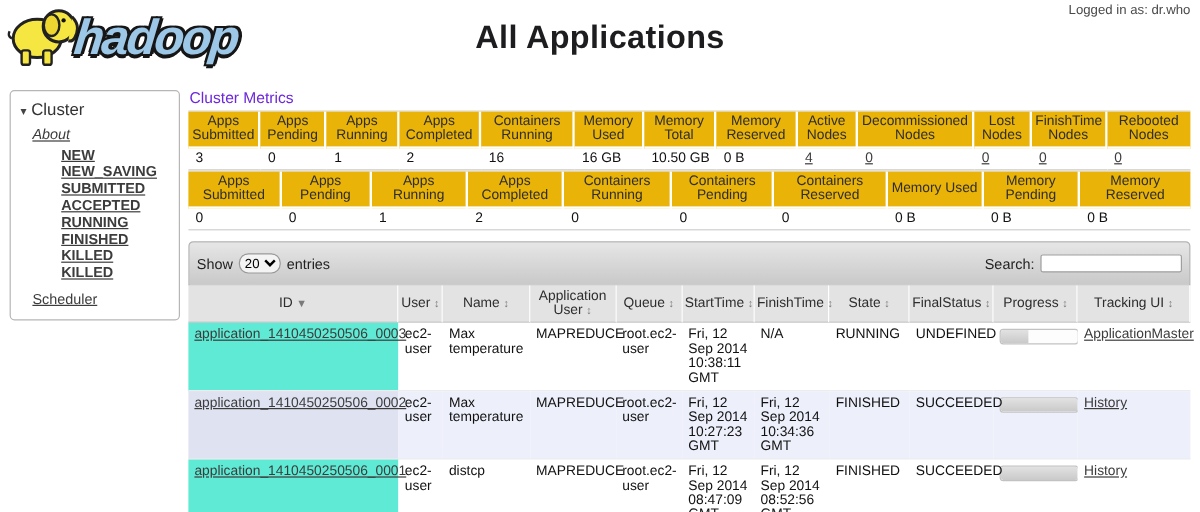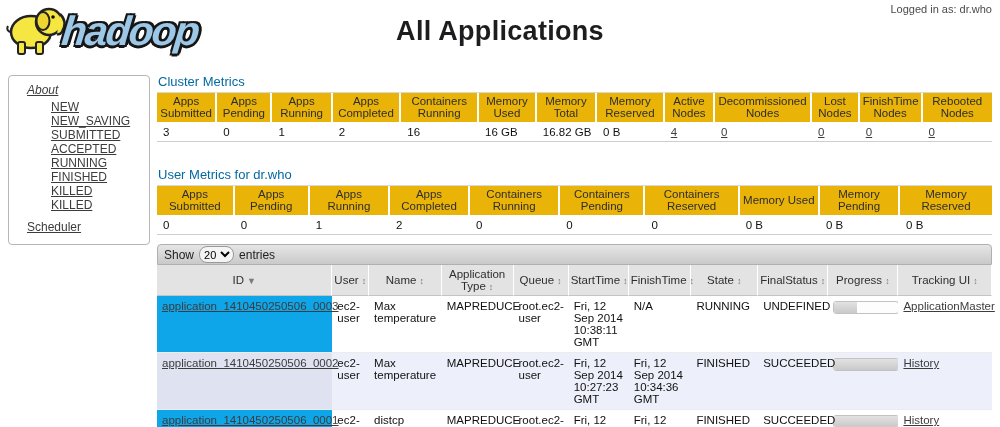--- a/index.html
+++ b/index.html
@@ -27,54 +27,54 @@
   .sidebar { width:150px; flex:none; padding-left:8px; }
   .main { flex:1; margin:0 8px 0 7px; }
 
   
   .nav-box { border:1px solid #b6b6b6; border-radius:4px; background:#fff; padding:5px 6px 9px 6px; margin-top:13px; }
   .nav-header { font-size:14px; color:#333; padding:2px 2px 4px 2px; }
   .nav-header .tri { font-size:10px; color:#444; margin-right:4px; }
   .nav-list { list-style:none; margin:2px 0 0 0; padding:0 0 0 12px; }
   .nav-list li { line-height:15px;font-style:italic; }
   .nav-sublist { list-style:none; margin:2px 0 4px 0; padding:0 0 0 36px; }
-  .nav-sublist li { line-height:14px; }
+  .nav-sublist li { line-height:14px;font-weight:bold; }
   .nav-sched { padding-left:12px; margin-top:8px; line-height:15px; }
   .tools-bar { margin-top:7px; border:1px solid #b2b2b2; border-radius:4px;
     background:linear-gradient(#efefef,#d7d7d7); padding:3px 8px; font-size:14px; color:#555; }
   .tools-bar .tri { font-size:10px; color:#555; margin-right:5px; }
 
   
-  .sec-title { font-size:13px; color:#0369a1; margin:25px 0 3px 1px; }
+  .sec-title { font-size:13px; color:#6d28d9; margin:25px 0 3px 1px; }
   .sec-title.first { margin-top:12px; }
 
   
   table.metrics { width:100%; border-collapse:separate; border-spacing:0; table-layout:fixed; font-size:11.5px; }
   table.metrics th { background:#eab308; font-weight:normal; color:#2e2e2e; text-align:center;
     padding:2px 3px 3px; border-right:2px solid #fff; border-bottom:2px solid #fff; }
   table.metrics th:last-child { border-right:none; }
   table.metrics td { background:#fff; padding:2px 4px 3px 6px; border-bottom:1px solid #cfcfcf; }
   .metrics-wrap { border-top:1px solid #d9d9d9; }
 
   
-  .dt-toolbar { margin-top:9px; height:21px; background:linear-gradient(#e6e6e6,#c9c9c9);
+  .dt-toolbar { margin-top:9px; height:37px; background:linear-gradient(#e6e6e6,#c9c9c9);
     border:1px solid #b0b0b0; border-radius:4px 4px 0 0; display:flex; align-items:center;
     justify-content:space-between; padding:0 6px; font-size:12px; color:#222; }
   .dt-left { display:flex; align-items:center; gap:5px; }
   .dt-right { display:flex; align-items:center; gap:5px; }
   select.page-size { font-size:11px; height:17px; border-radius:8px; border:1px solid #999; background:#f4f4f4; }
   input.search-box { width:118px; height:15px; border:1px solid #9f9f9f; border-radius:2px; font-size:11px; padding:0 3px; }
 
   
   table.apps { width:100%; border-collapse:separate; border-spacing:0; table-layout:fixed; font-size:11.5px; }
   table.apps th { background:#e3e3e3; font-weight:normal; color:#2e2e2e; text-align:center;
     padding:3px 2px; border-right:1px solid #fff; border-bottom:1px solid #c3c3c3; }
   table.apps th .sort-ico { color:#7a7a7a; font-size:9px; margin-left:3px; }
   table.apps td { vertical-align:top; padding:4px 5px; border-bottom:1px solid #ececec; background:#fff; }
-  tr.row-even td.col-id { background:#0ea5e9; }
+  tr.row-even td.col-id { background:#5eead4; }
   tr.row-odd  td { background:#edeffa; }
   tr.row-odd  td.col-id { background:#dfe2f1; }
 
   .pbar { width:66px; height:13px; border:1px solid #c2c2c2; border-radius:3px; background:#fdfdfd; overflow:hidden; margin-top:1px; }
   .pfill { height:100%; background:linear-gradient(#e2e2e2,#c9c9c9); border-radius:2px 0 0 2px; }
 </style>
 </head>
 <body>
 
 <div class="topbar">
@@ -94,20 +94,23 @@
     <span class="logo-text">hadoop</span>
   </div>
   <div class="page-title">All Applications</div>
   <div class="logged-in">Logged in as: dr.who</div>
 </div>
 
 <div class="content">
 
   <div class="sidebar">
     <div class="nav-box">
+      <div class="nav-header">
+        <span class="tri">▾</span><span>Cluster</span>
+      </div>
       <ul class="nav-list">
         <li><a>About</a></li>
       </ul>
       <ul class="nav-sublist">
         <li><a>NEW</a></li>
         <li><a>NEW_SAVING</a></li>
         <li><a>SUBMITTED</a></li>
         <li><a>ACCEPTED</a></li>
         <li><a>RUNNING</a></li>
         <li><a>FINISHED</a></li>
@@ -154,33 +157,32 @@
           <th>FinishTime Nodes</th>
           <th>Rebooted Nodes</th>
         </tr>
         <tr>
           <td>3</td>
           <td>0</td>
           <td>1</td>
           <td>2</td>
           <td>16</td>
           <td>16 GB</td>
-          <td>16.82 GB</td>
+          <td>10.50 GB</td>
           <td>0 B</td>
           <td><a>4</a></td>
           <td><a>0</a></td>
           <td><a>0</a></td>
           <td><a>0</a></td>
           <td><a>0</a></td>
         </tr>
       </tbody>
         </table>
     </div>
 
-    <div class="sec-title">User Metrics for dr.who</div>
     <div class="metrics-wrap">
       <table class="metrics">
         <colgroup>
           <col style="width:9.3%">
             <col style="width:9.0%">
             <col style="width:9.6%">
             <col style="width:9.6%">
           <col style="width:10.8%">
             <col style="width:10.2%">
             <col style="width:11.3%">
@@ -218,20 +220,24 @@
     </div>
 
     <div class="dt-toolbar">
       <div class="dt-left">
         <span>Show</span>
         <select class="page-size">
           <option>20</option>
         </select>
         <span>entries</span>
       </div>
+      <div class="dt-right">
+        <span>Search:</span>
+        <input class="search-box" type="text" style="">
+      </div>
     </div>
 
     <table class="apps">
       <colgroup>
         <col style="width:21.0%">
           <col style="width:4.4%">
           <col style="width:8.7%">
           <col style="width:8.6%">
         <col style="width:6.6%">
           <col style="width:7.2%">
@@ -239,21 +245,21 @@
           <col style="width:8.0%">
         <col style="width:8.4%">
           <col style="width:8.4%">
           <col style="width:11.2%">
       </colgroup>
       <tbody>
           <tr>
         <th><span>ID</span><span class="sort-ico">▼</span></th>
         <th><span>User</span><span class="sort-ico">↕</span></th>
         <th><span>Name</span><span class="sort-ico">↕</span></th>
-        <th><span>Application Type</span><span class="sort-ico">↕</span></th>
+        <th><span>Application User</span><span class="sort-ico">↕</span></th>
         <th><span>Queue</span><span class="sort-ico">↕</span></th>
         <th><span>StartTime</span><span class="sort-ico">↕</span></th>
         <th><span>FinishTime</span><span class="sort-ico">↕</span></th>
         <th><span>State</span><span class="sort-ico">↕</span></th>
         <th><span>FinalStatus</span><span class="sort-ico">↕</span></th>
         <th><span>Progress</span><span class="sort-ico">↕</span></th>
         <th><span>Tracking UI</span><span class="sort-ico">↕</span></th>
       </tr>
 
       <tr class="row-even">

